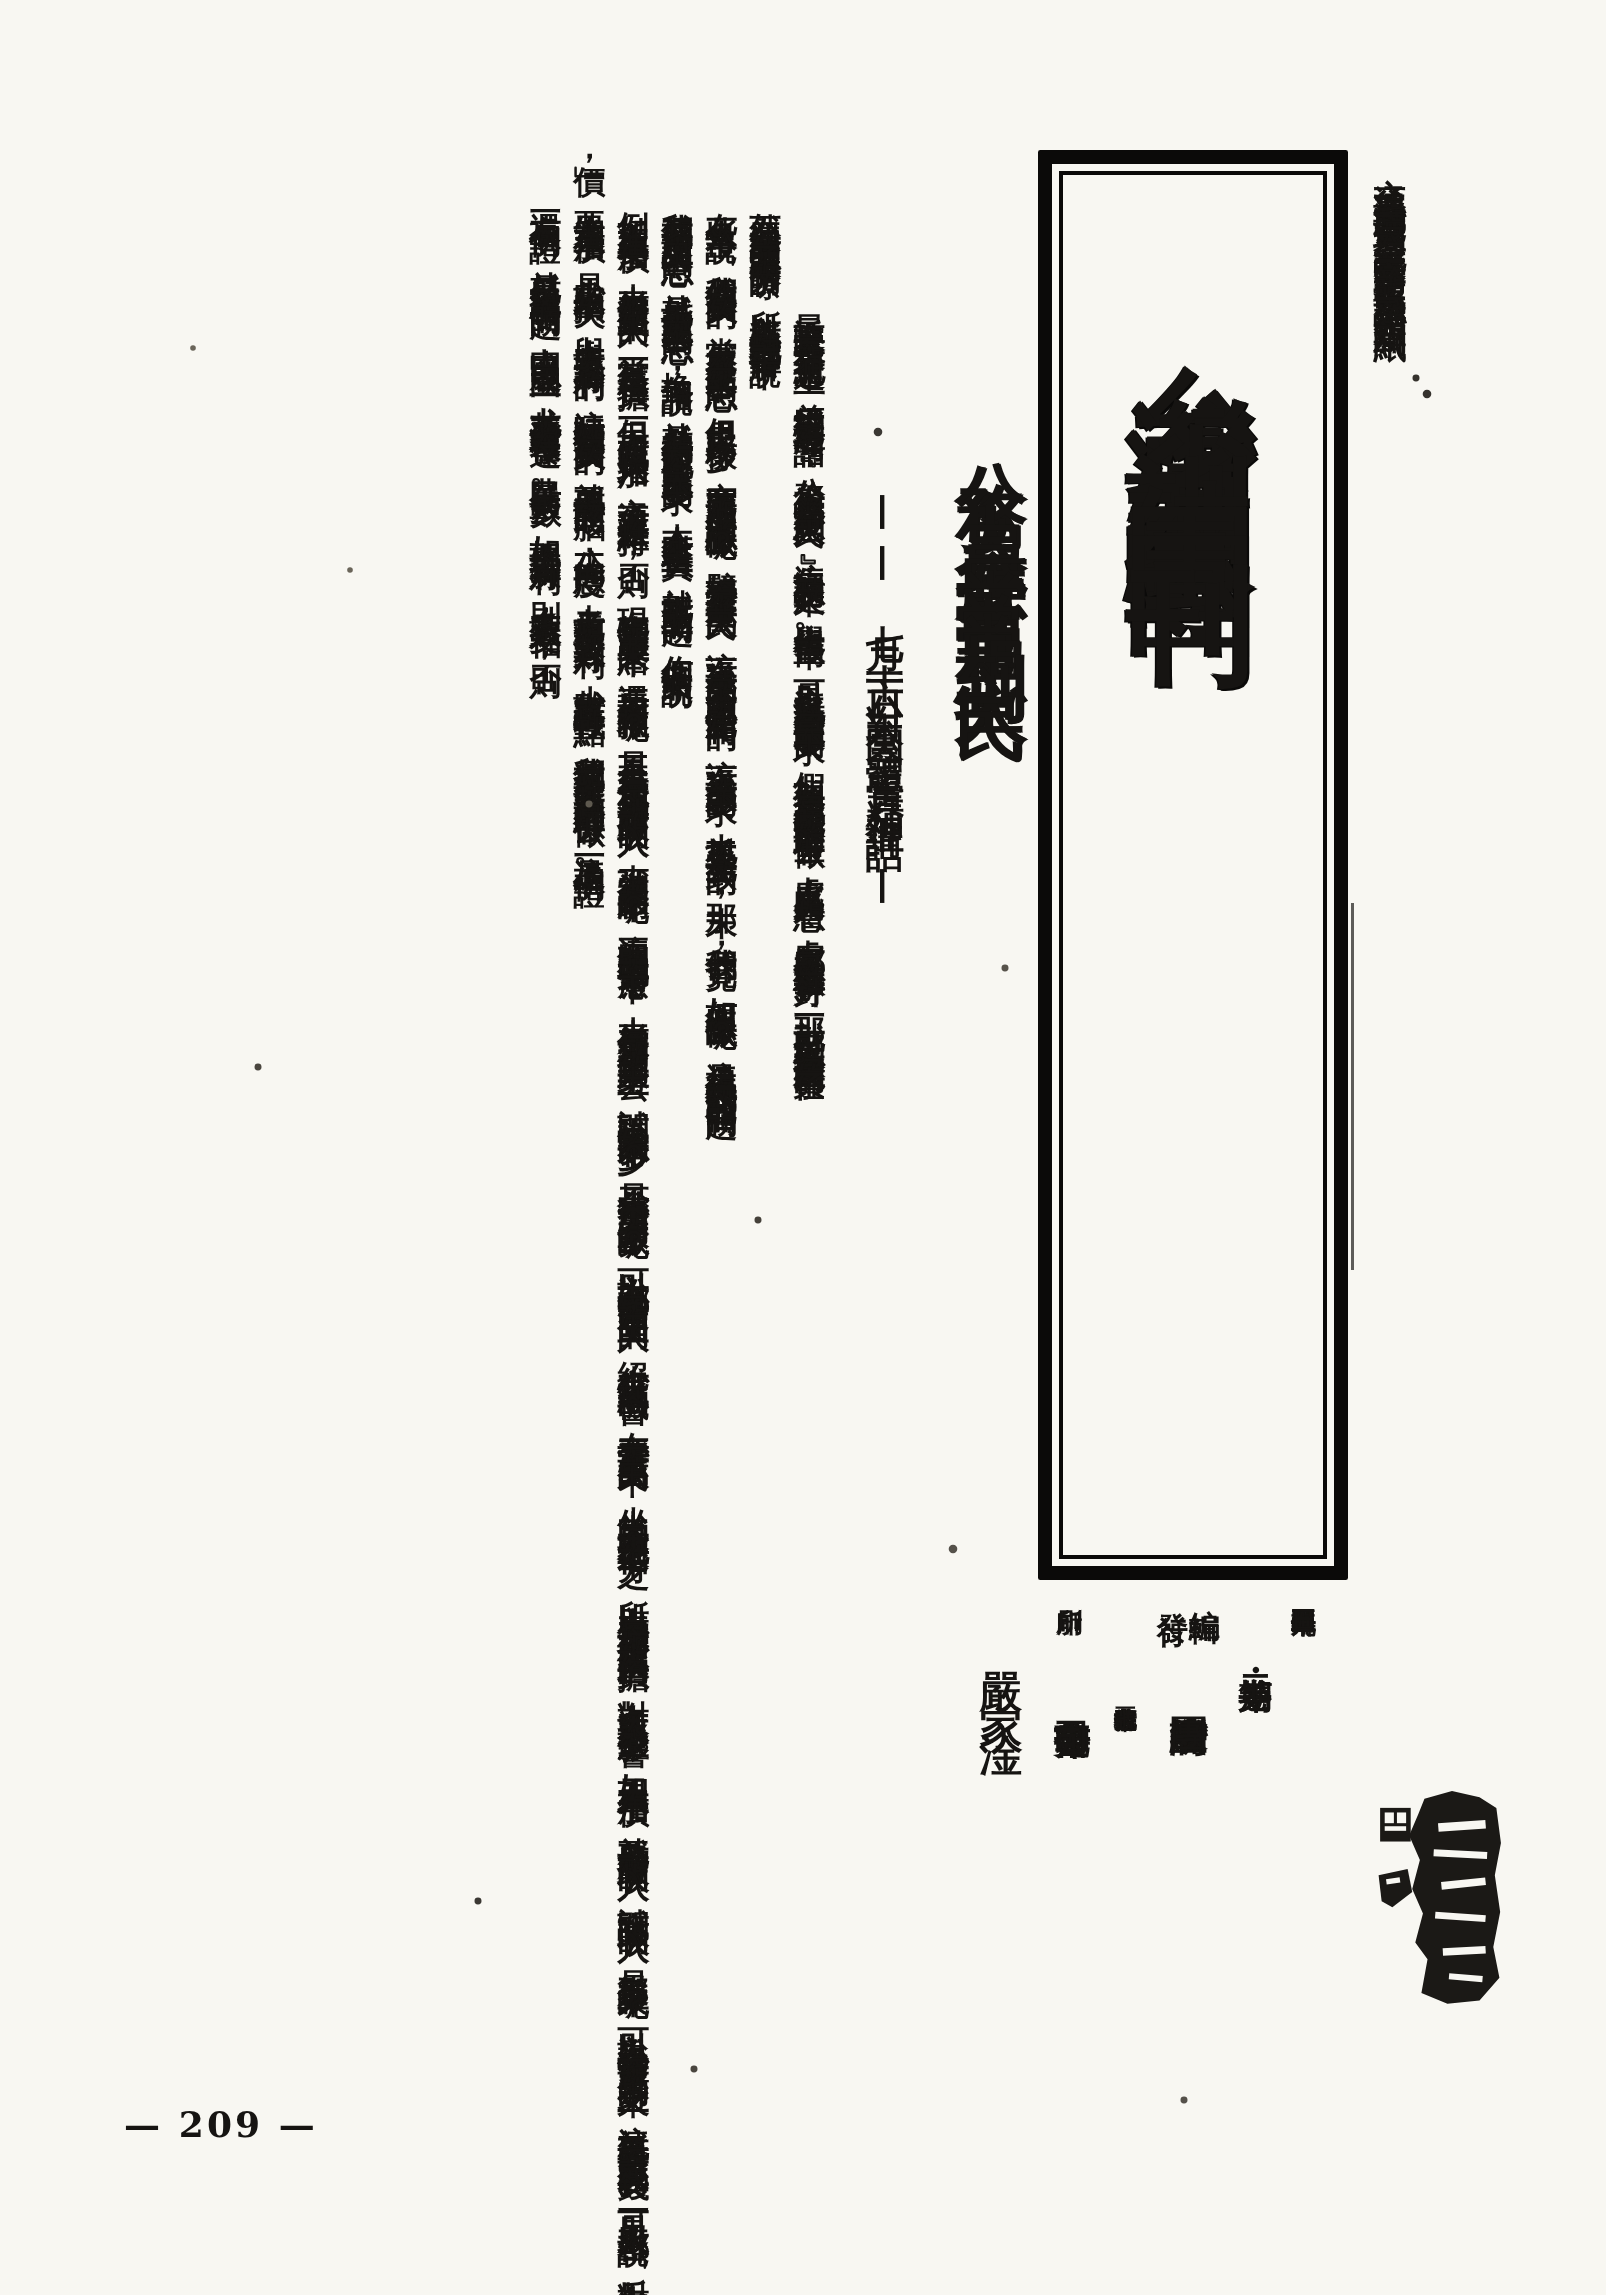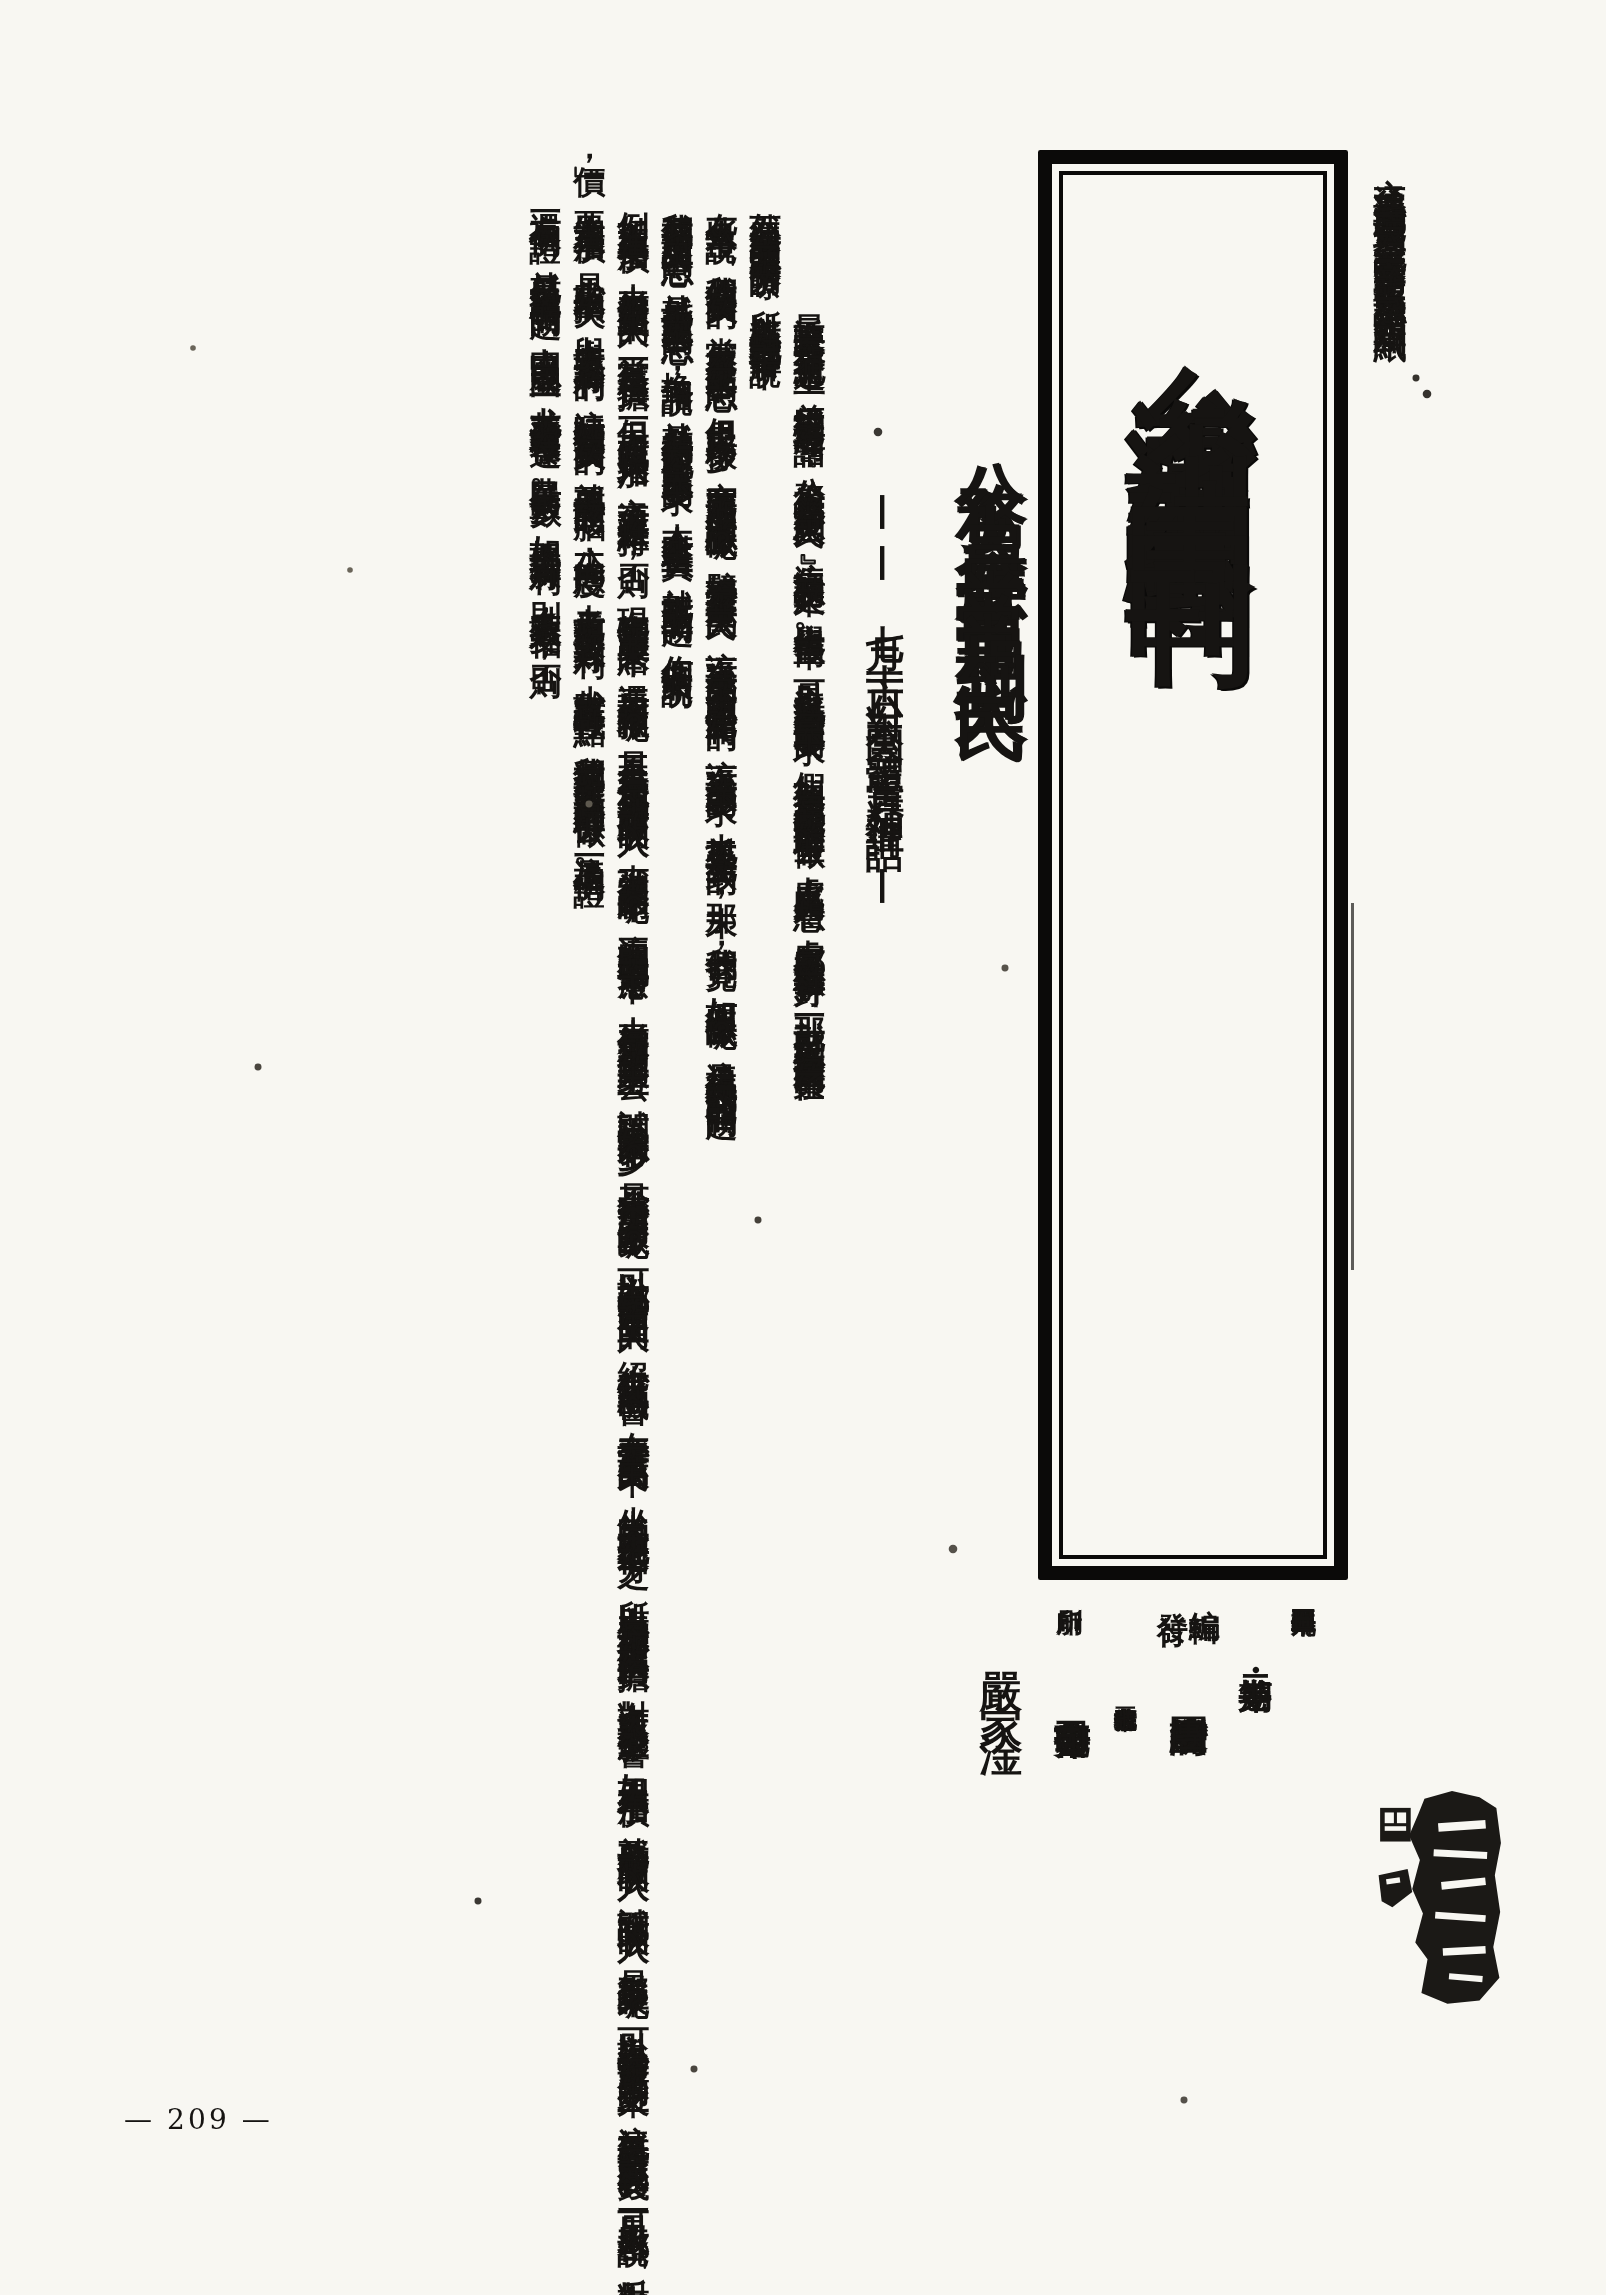--- a/index.html
+++ b/index.html
@@ -65,21 +65,21 @@
     font-size:32px;line-height:44px;letter-spacing:3.8px;
     font-weight:700;
     text-align:justify;
     overflow:visible;
   }
   #body-text p{margin:0;padding:0;text-indent:1.4em;}
   #body-text p.opening{text-indent:4.6em;}
   
   #page-number{
     position:absolute;left:124px;top:2103px;
-    font-size:28px;font-weight:400;letter-spacing:3.1px;
+    font-size:36px;font-weight:700;letter-spacing:3.1px;
   }
   
   #crease-line{
     position:absolute;left:1351px;top:903px;width:3.1px;height:367px;
     background:#2a2825;opacity:.75;
   }
   
   #seal{position:absolute;left:1374px;top:1777px;}
   
   #noise{

